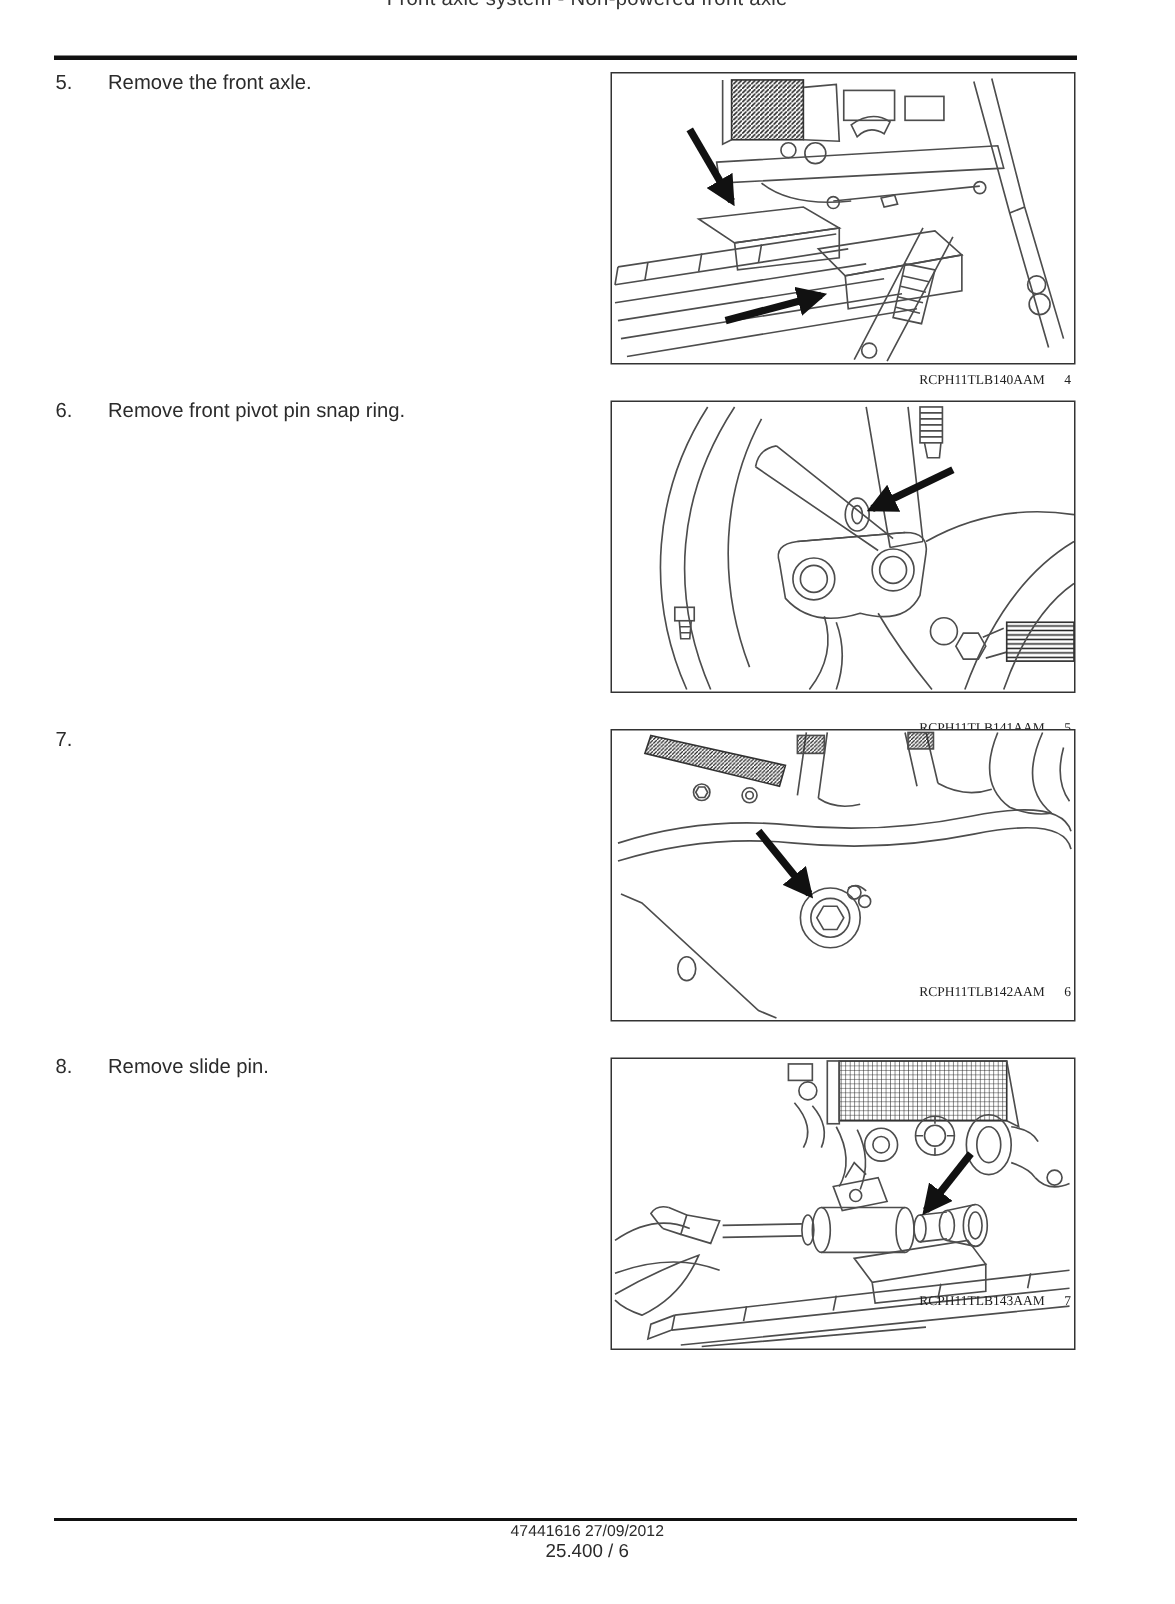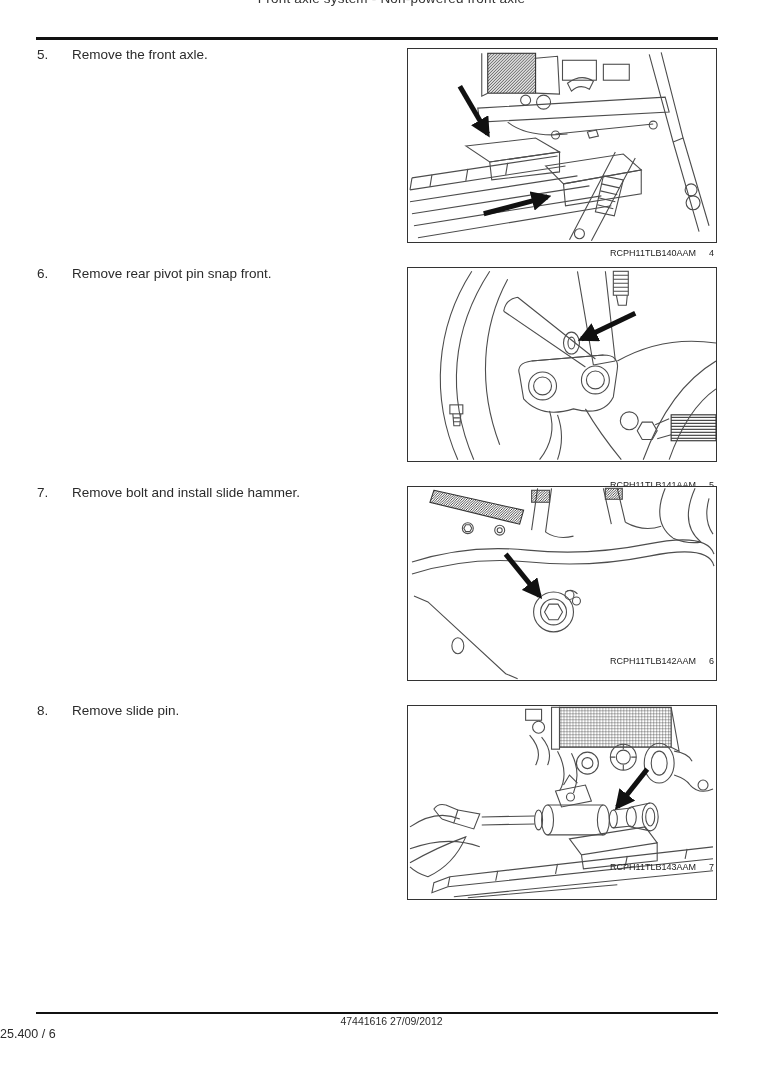--- a/index.html
+++ b/index.html
@@ -10,24 +10,24 @@
   .rule-top{position:absolute;left:36px;top:37px;width:682px;height:3px;background:#111;}
   .rule-bottom{position:absolute;left:36px;top:1012px;width:682px;height:2px;background:#111;}
   .step{position:absolute;left:37px;width:360px;display:flex;font-size:13.5px;line-height:1.15;}
   .step-num{width:35px;flex:0 0 35px;}
   .s1{top:47px}.s2{top:266px}.s3{top:485px}.s4{top:703px}
   .figure{position:absolute;left:407px;width:310px;height:195px;border:1.5px solid #333;
         box-sizing:border-box;background:#fff;overflow:hidden;}
   .f1{top:48px}.f2{top:267px}.f3{top:486px}.f4{top:705px}
   .figure svg{display:block;width:100%;height:100%;}
   .caption{position:absolute;left:407px;width:310px;display:flex;justify-content:flex-end;
-        align-items:baseline;gap:13px;font-size:9px;color:#222;padding-right:3px;box-sizing:border-box;}
+        align-items:baseline;gap:13px;font-size:9px;color:#222;padding-right:3px;box-sizing:border-box;font-family:Liberation Serif, serif;}
   .c1{top:248px}.c2{top:480px}.c3{top:656px}.c4{top:862px}
   .footer-rev{position:absolute;left:0;top:1015px;width:783px;text-align:center;font-size:10.5px;}
-  .footer-page{position:absolute;left:0;top:1027px;width:783px;text-align:left;font-size:12.5px;}
+  .footer-page{position:absolute;left:0;top:1027px;width:783px;text-align:center;font-size:12.5px;}
 </style>
 </head>
 <body>
 
 <div class="page">
 
   <div class="header-title">Front axle system - Non-powered front axle</div>
   <div class="rule-top"></div>
 
   <div class="step s1">
@@ -86,21 +86,21 @@
       </g>
     </svg>
   </div>
   <div class="caption c1">
     <span>RCPH11TLB140AAM</span>
     <span>4</span>
   </div>
 
   <div class="step s2">
     <span class="step-num">6.</span>
-    <span class="step-text">Remove rear pivot pin snap front.</span>
+    <span class="step-text">Remove front pivot pin snap ring.</span>
   </div>
   <div class="figure f2">
     <svg viewBox="0 0 309 191">
       <defs>
         <pattern id="f2h" width="4" height="3" patternUnits="userSpaceOnUse">
           <path d="M0,1.5 H4" stroke="#222" stroke-width="1"></path>
         </pattern>
         <marker id="m2" viewBox="0 0 10 10" refX="8" refY="5" markerWidth="4" markerHeight="4" orient="auto">
           <path d="M0,0 L10,5 L0,10 Z" fill="#111"></path>
         </marker>
@@ -139,21 +139,20 @@
       </g>
     </svg>
   </div>
   <div class="caption c2">
     <span>RCPH11TLB141AAM</span>
     <span>5</span>
   </div>
 
   <div class="step s3">
     <span class="step-num">7.</span>
-    <span class="step-text">Remove bolt and install slide hammer.</span>
   </div>
   <div class="figure f3">
     <svg viewBox="0 0 309 191">
       <defs>
         <pattern id="f3h" width="2.5" height="2.5" patternUnits="userSpaceOnUse">
           <path d="M0,2.5 L2.5,0" stroke="#222" stroke-width=".8"></path>
         </pattern>
         <marker id="m3" viewBox="0 0 10 10" refX="8" refY="5" markerWidth="4" markerHeight="4" orient="auto">
           <path d="M0,0 L10,5 L0,10 Z" fill="#111"></path>
         </marker>

